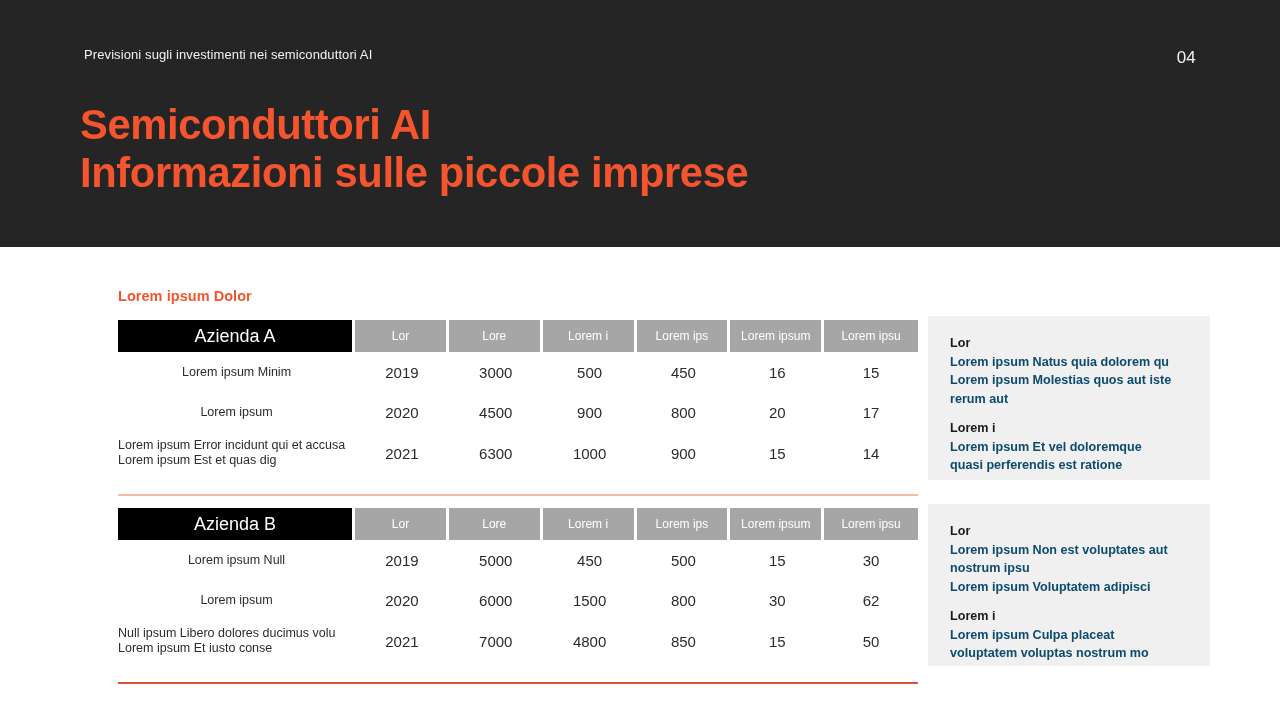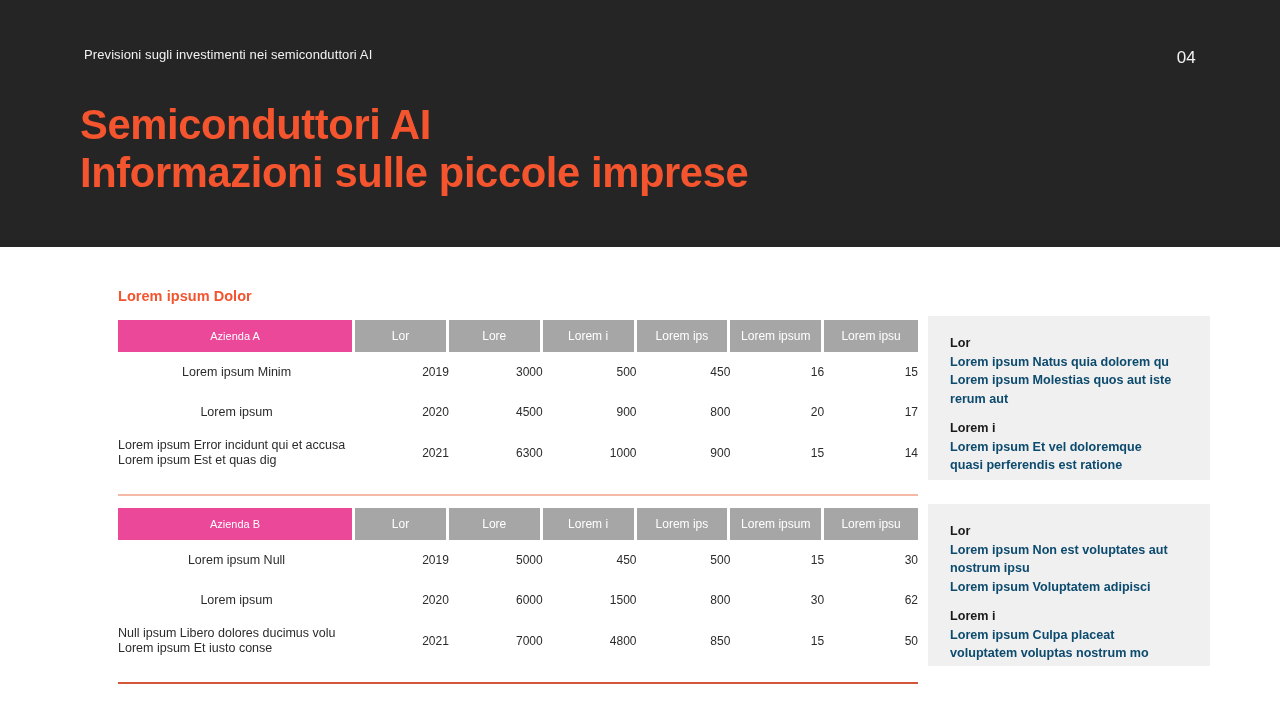--- a/index.html
+++ b/index.html
@@ -103,41 +103,41 @@
   .data-table thead th {
     height: 32px;
     padding: 0;
     font-weight: normal;
     font-size: 13px;
     text-align: center;
     vertical-align: middle;
     color: #ffffff;
   }
   .data-table thead th.th-name {
-    background: #ec4899;
-    font-size: 11px;
+    background: #000000;
+    font-size: 18px;
     border-right: 3px solid #ffffff;
     margin-left: 48px;
   }
   .data-table thead th.th-col {
     background: #a6a6a6;
     font-size: 12px;
     border-right: 3px solid #ffffff;
   }
   .data-table thead th.th-col:last-child {
     border-right: none;
   }
 
   
   .data-table tbody td {
     padding: 0;
     height: 40px;
-    font-size: 12px;
+    font-size: 15px;
     color: #2b2b2b;
-    text-align: right;
+    text-align: center;
     vertical-align: middle;
   }
   .data-table tbody td.td-name {
     text-align: center;
     font-size: 12.5px;
     line-height: 15px;
     padding: 0 4px;
   }
   .data-table tbody td.td-name.two-line {
     text-align: left;

